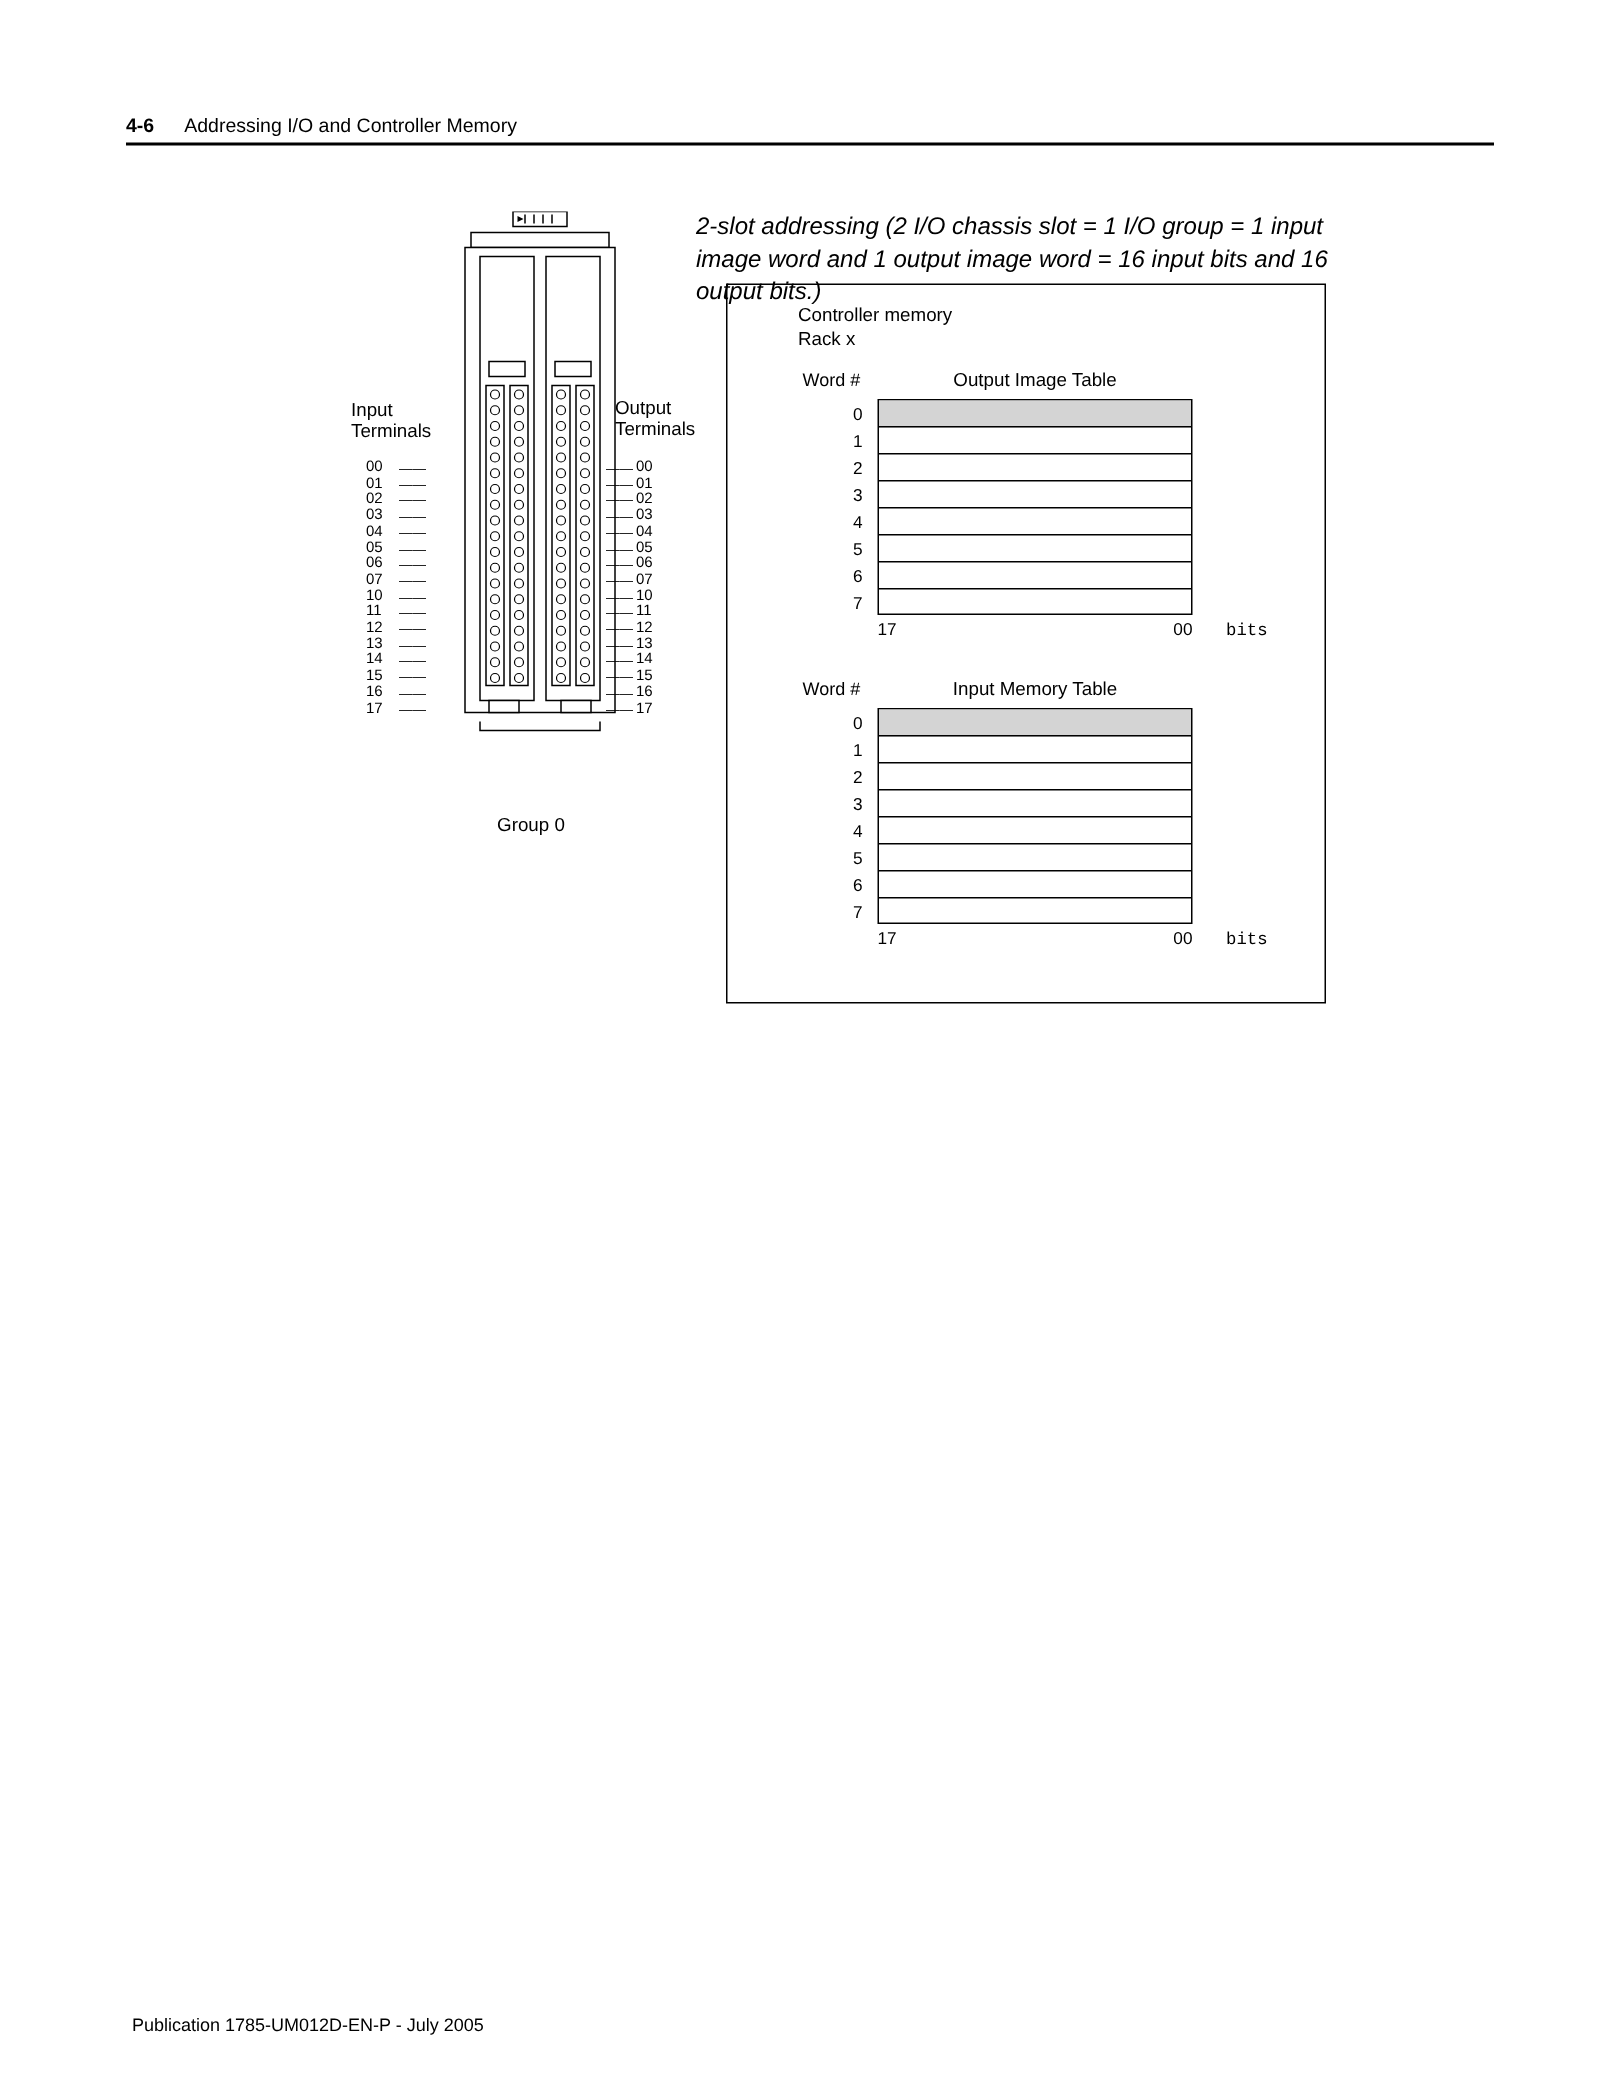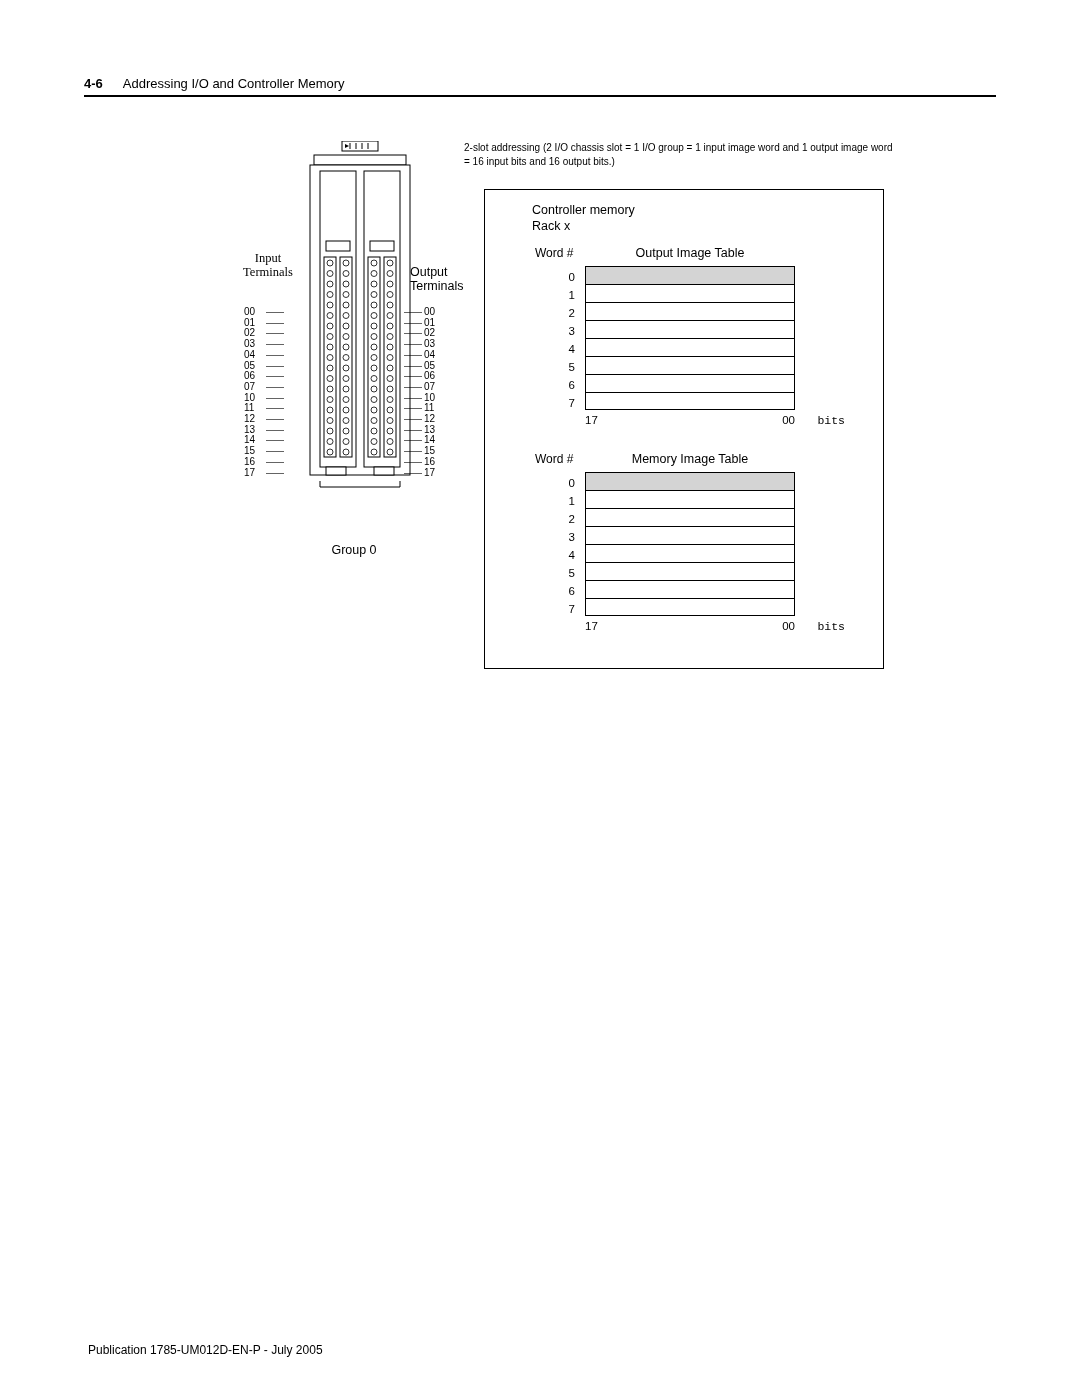--- a/index.html
+++ b/index.html
@@ -40,37 +40,38 @@
     margin-bottom: 30px;
   }
   .diagram-area {
     position: relative;
     height: 540px;
     margin-bottom: 20px;
   }
   .addressing-note {
     position: absolute;
     left: 380px; top: 0;
-    font-size: 10px;
+    font-size: 16px;
     line-height: 1.35;
     width: 430px;
+    font-style: italic;
   }
   
   .rack {
     position: absolute;
     left: 150px; top: 0;
     width: 240px;
   }
   .rack svg { display: block; }
   .terminal-labels {
     position: absolute;
     font-size: 12.5px;
     line-height: 1.1;
   }
-  .input-label { left: 0; top: 111px; text-align: center; width: 68px; font-family: Liberation Serif, serif; }
+  .input-label { left: 0; top: 126px; text-align: left; width: 68px; }
   .output-label { left: 176px; top: 125px; width: 64px; }
   .term-nums {
     position: absolute;
     font-size: 10px;
     line-height: 10.7px;
     font-family: Arial, sans-serif;
   }
   .term-nums.left { left: 10px; top: 166px; text-align: left; }
   .term-nums.right { left: 190px; top: 166px; text-align: left; }
   .term-ticks {
@@ -375,21 +376,21 @@
         </div>
         <div class="bits-row">
           <span class="b17">17</span>
           <span class="b00">00</span>
           <span class="btxt">bits</span>
         </div>
       </div>
 
       <div class="table-block input">
         <div class="word-hdr">Word #</div>
-        <div class="tbl-title">Memory Image Table</div>
+        <div class="tbl-title">Input Memory Table</div>
         <div class="word-nums">
           <div>0</div>
             <div>1</div>
             <div>2</div>
             <div>3</div>
             <div>4</div>
             <div>5</div>
             <div>6</div>
             <div>7</div>
         </div>

